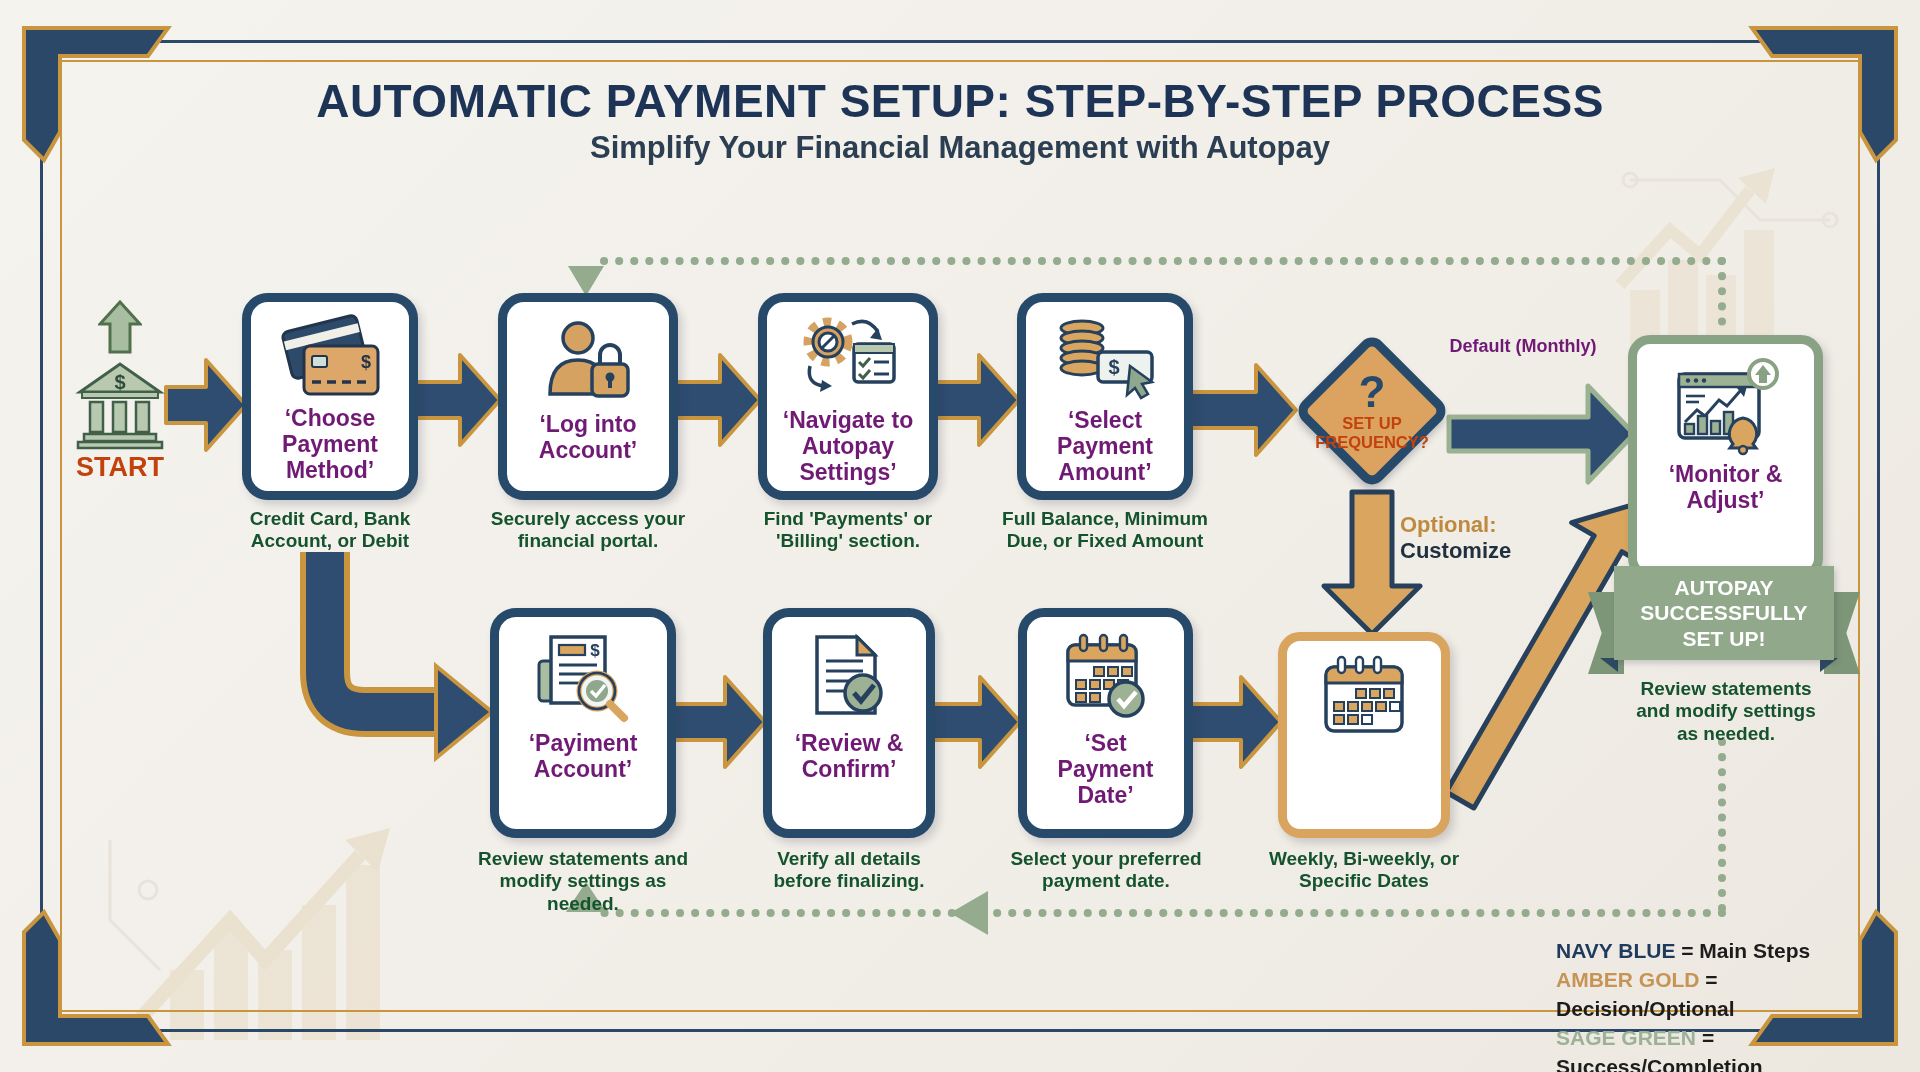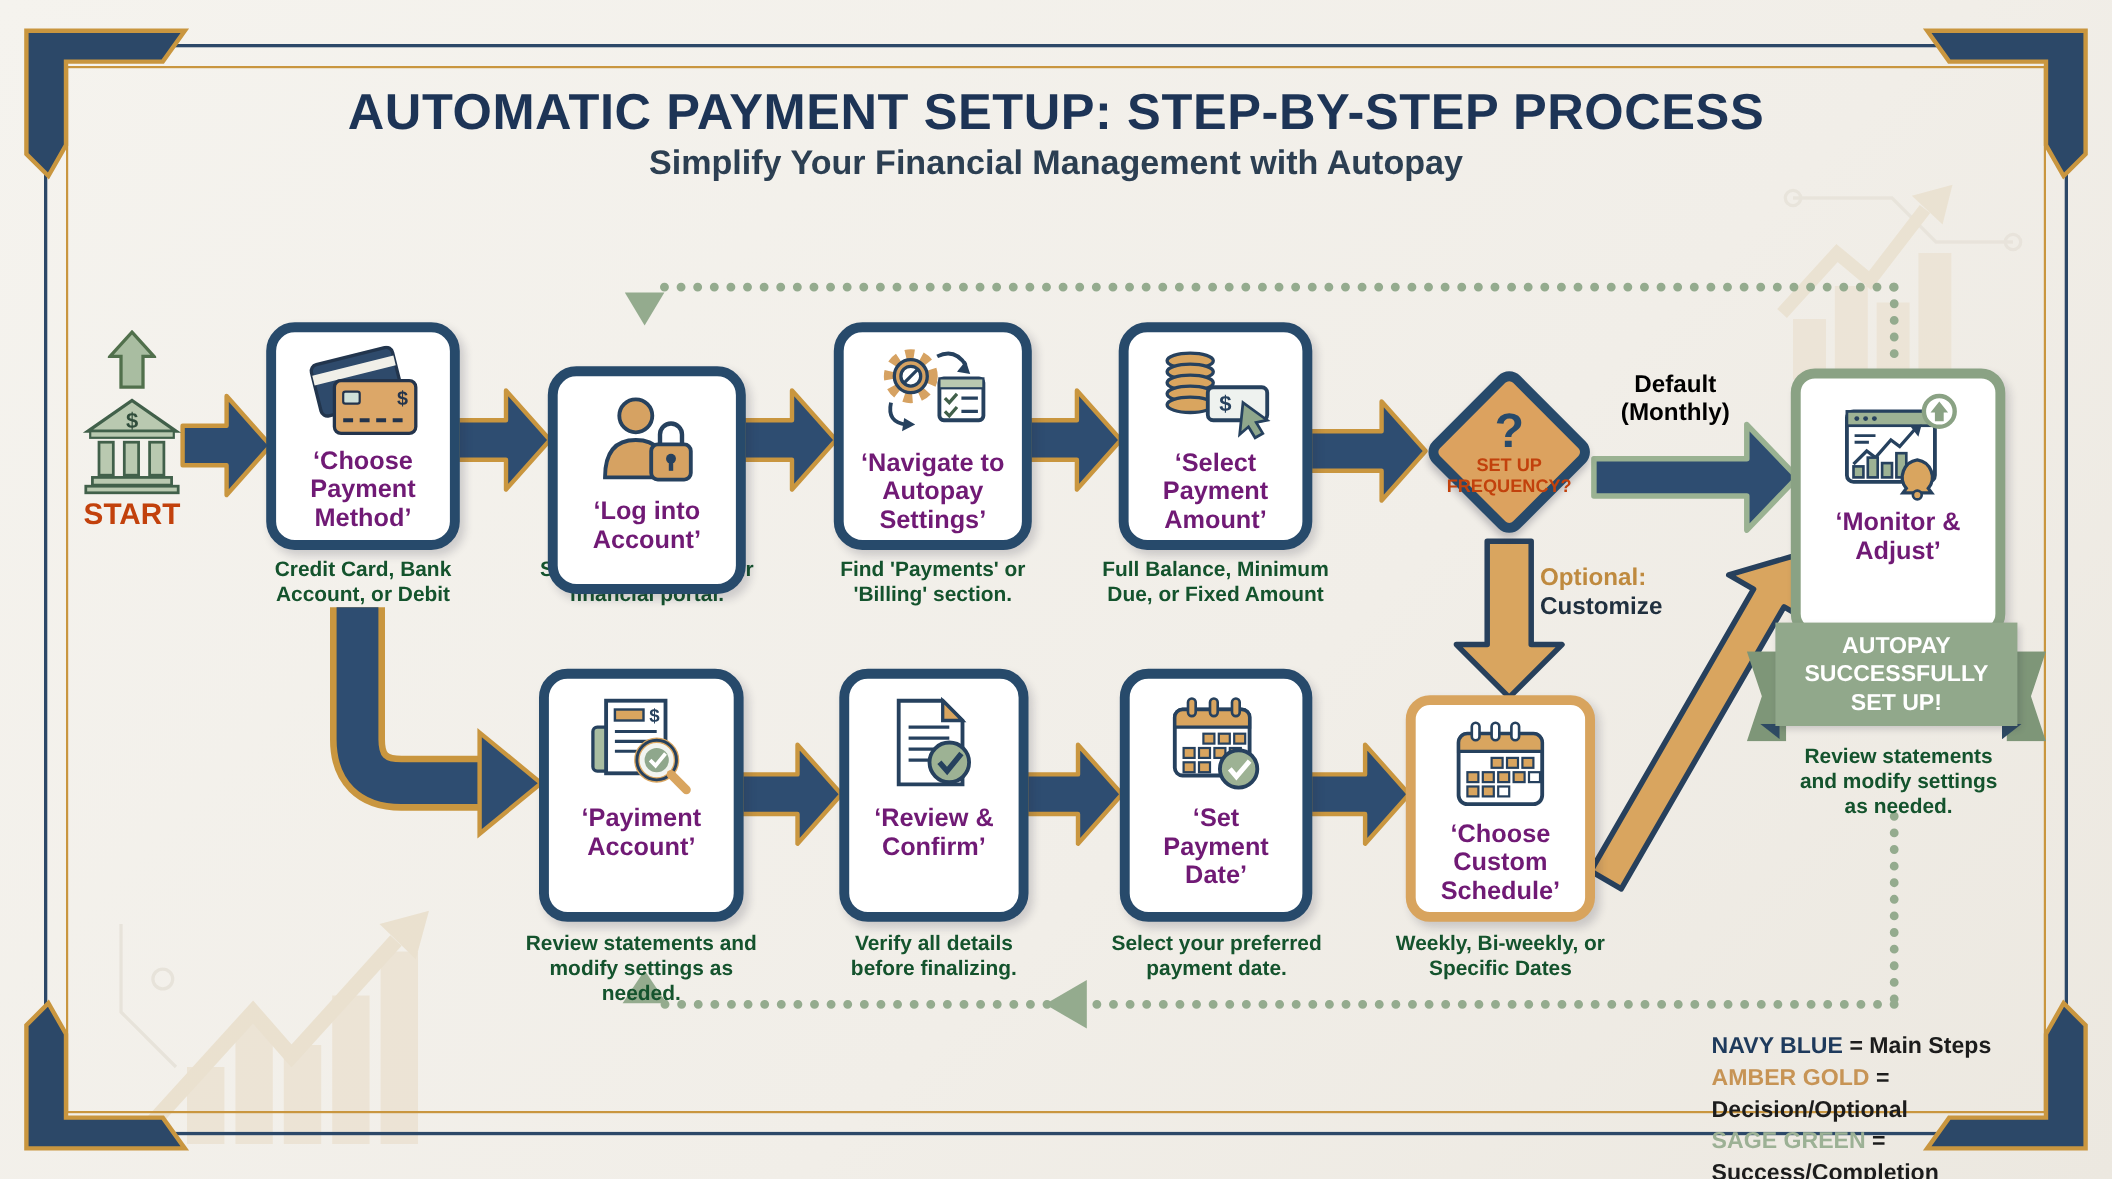--- a/index.html
+++ b/index.html
@@ -32,21 +32,21 @@
   
   .diamond{position:absolute;left:1316px;top:355px;width:112px;height:112px;background:#dca25f;
     border:9px solid #274a6b;border-radius:14px;transform:rotate(45deg);box-sizing:border-box;
     box-shadow:3px 4px 7px rgba(40,40,60,.25);z-index:3;}
   .diamond-inner{position:absolute;left:1302px;top:352px;width:140px;height:120px;transform:none;
     display:flex;flex-direction:column;align-items:center;justify-content:center;z-index:3;}
   .diamond-q{font-size:44px;font-weight:800;color:#274a6b;line-height:.9;}
   .diamond-label{font-size:16.5px;font-weight:800;color:#c2410c;text-align:center;width:126px;line-height:1.15;margin-top:2px;}
   
   .default-label{position:absolute;left:1448px;top:336px;width:150px;text-align:center;
-    font-size:22px;font-weight:800;color:#000000;line-height:1.2;z-index:2;}
+    font-size:18px;font-weight:800;color:#701a75;line-height:1.2;z-index:2;}
   .optional-label{position:absolute;left:1400px;top:512px;width:140px;font-size:22px;font-weight:800;line-height:1.2;z-index:2;}
   .optional-label .opt{color:#bf8a3f;}
   .optional-label .cust{color:#20303f;}
   
   .ribbon-main{position:absolute;left:1614px;top:566px;width:220px;height:94px;background:#91a88b;
     display:flex;align-items:center;justify-content:center;text-align:center;color:#fff;
     font-size:21px;font-weight:800;line-height:1.22;z-index:4;box-shadow:2px 3px 6px rgba(40,40,60,.2);}
   .ribbon-tail{position:absolute;top:592px;width:36px;height:82px;background:#7e9678;z-index:3;}
   .ribbon-tail.left{left:1588px;clip-path:polygon(0 0,100% 0,100% 100%,0 100%,38% 50%);}
   .ribbon-tail.right{left:1824px;clip-path:polygon(0 0,100% 0,62% 50%,100% 100%,0 100%);}
@@ -165,21 +165,21 @@
       <rect x="12" y="19" width="76" height="9" fill="#f0efe8"></rect>
     </g>
     <rect x="30" y="32" width="74" height="48" rx="6" fill="#dca768" stroke="#23344c" stroke-width="3"></rect>
     <rect x="38" y="42" width="15" height="11" rx="2" fill="#cfe0d8" stroke="#23344c" stroke-width="2"></rect>
     <text x="92" y="54" font-size="18" font-weight="bold" fill="#23344c" text-anchor="middle" font-family="Liberation Sans, sans-serif">$</text>
     <line x1="38" y1="68" x2="97" y2="68" stroke="#23344c" stroke-width="3.5" stroke-dasharray="9 6"></line>
   </svg>
   <div class="box-title" style="max-width:130px;">‘Choose Payment Method’</div>
 </div>
 
-<div class="box" style="left:498px;top:293px;width:180px;height:207px;margin-top:40px;">
+<div class="box" style="left:498px;top:293px;width:180px;height:207px;">
   <svg width="100" height="92" viewBox="0 0 100 92">
     <circle cx="40" cy="24" r="15" fill="#d6a262" stroke="#26415e" stroke-width="3.5"></circle>
     <path d="M12 80 Q12 46 40 46 Q68 46 68 80 Z" fill="#d6a262" stroke="#26415e" stroke-width="3.5"></path>
     <path d="M62 50 V41 a10 10 0 0 1 20 0 V50" fill="none" stroke="#26415e" stroke-width="4"></path>
     <rect x="54" y="50" width="36" height="32" rx="6" fill="#d6a262" stroke="#26415e" stroke-width="3.5"></rect>
     <circle cx="72" cy="63" r="4.5" fill="#26415e"></circle>
     <rect x="70" y="65" width="4" height="9" fill="#26415e"></rect>
   </svg>
   <div class="box-title" style="max-width:140px;">‘Log into Account’</div>
 </div>
@@ -339,21 +339,20 @@
       <rect x="18" y="49" width="10" height="9"></rect>
         <rect x="32" y="49" width="10" height="9"></rect>
         <rect x="46" y="49" width="10" height="9"></rect>
         <rect x="60" y="49" width="10" height="9"></rect>
         <rect x="74" y="49" width="10" height="9" fill="#fff"></rect>
       <rect x="18" y="62" width="10" height="9"></rect>
         <rect x="32" y="62" width="10" height="9"></rect>
         <rect x="46" y="62" width="10" height="9" fill="#fff"></rect>
     </g>
   </svg>
-  <div class="box-title" style="max-width:125px;">‘Choose Custom Schedule’</div>
 </div>
 
 <div class="caption" style="left:468px;top:848px;width:230px;">Review statements and modify settings as needed.</div>
 <div class="caption" style="left:756px;top:848px;width:186px;">Verify all details before finalizing.</div>
 <div class="caption" style="left:1006px;top:848px;width:200px;">Select your preferred payment date.</div>
 <div class="caption" style="left:1254px;top:848px;width:220px;">Weekly, Bi-weekly, or Specific Dates</div>
 
 <div class="legend">
   <div>
     <span class="term lg-navy">NAVY BLUE</span>

